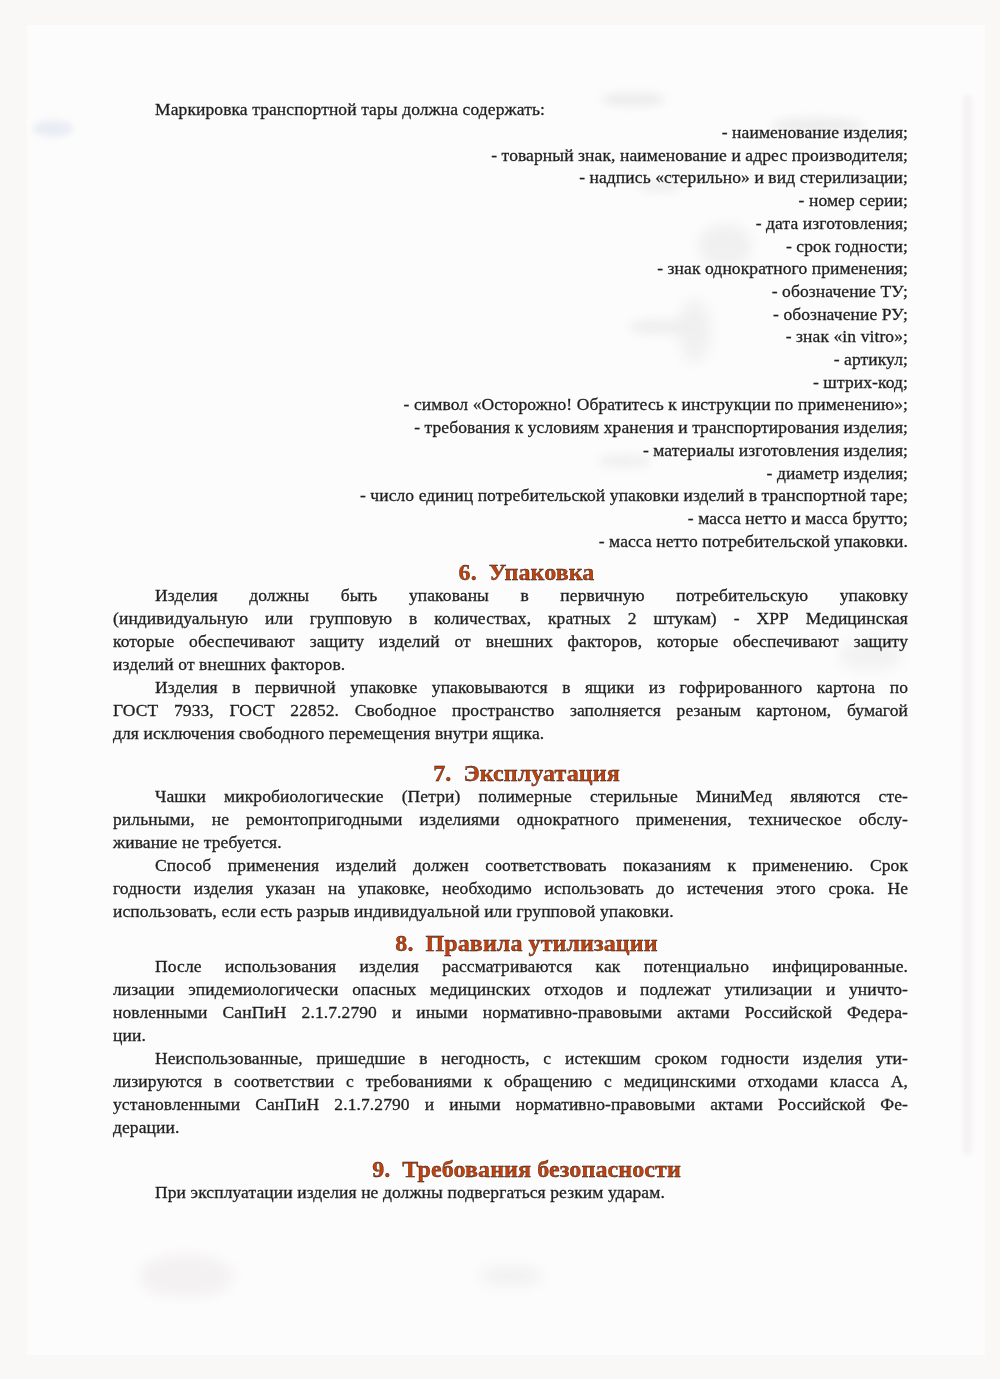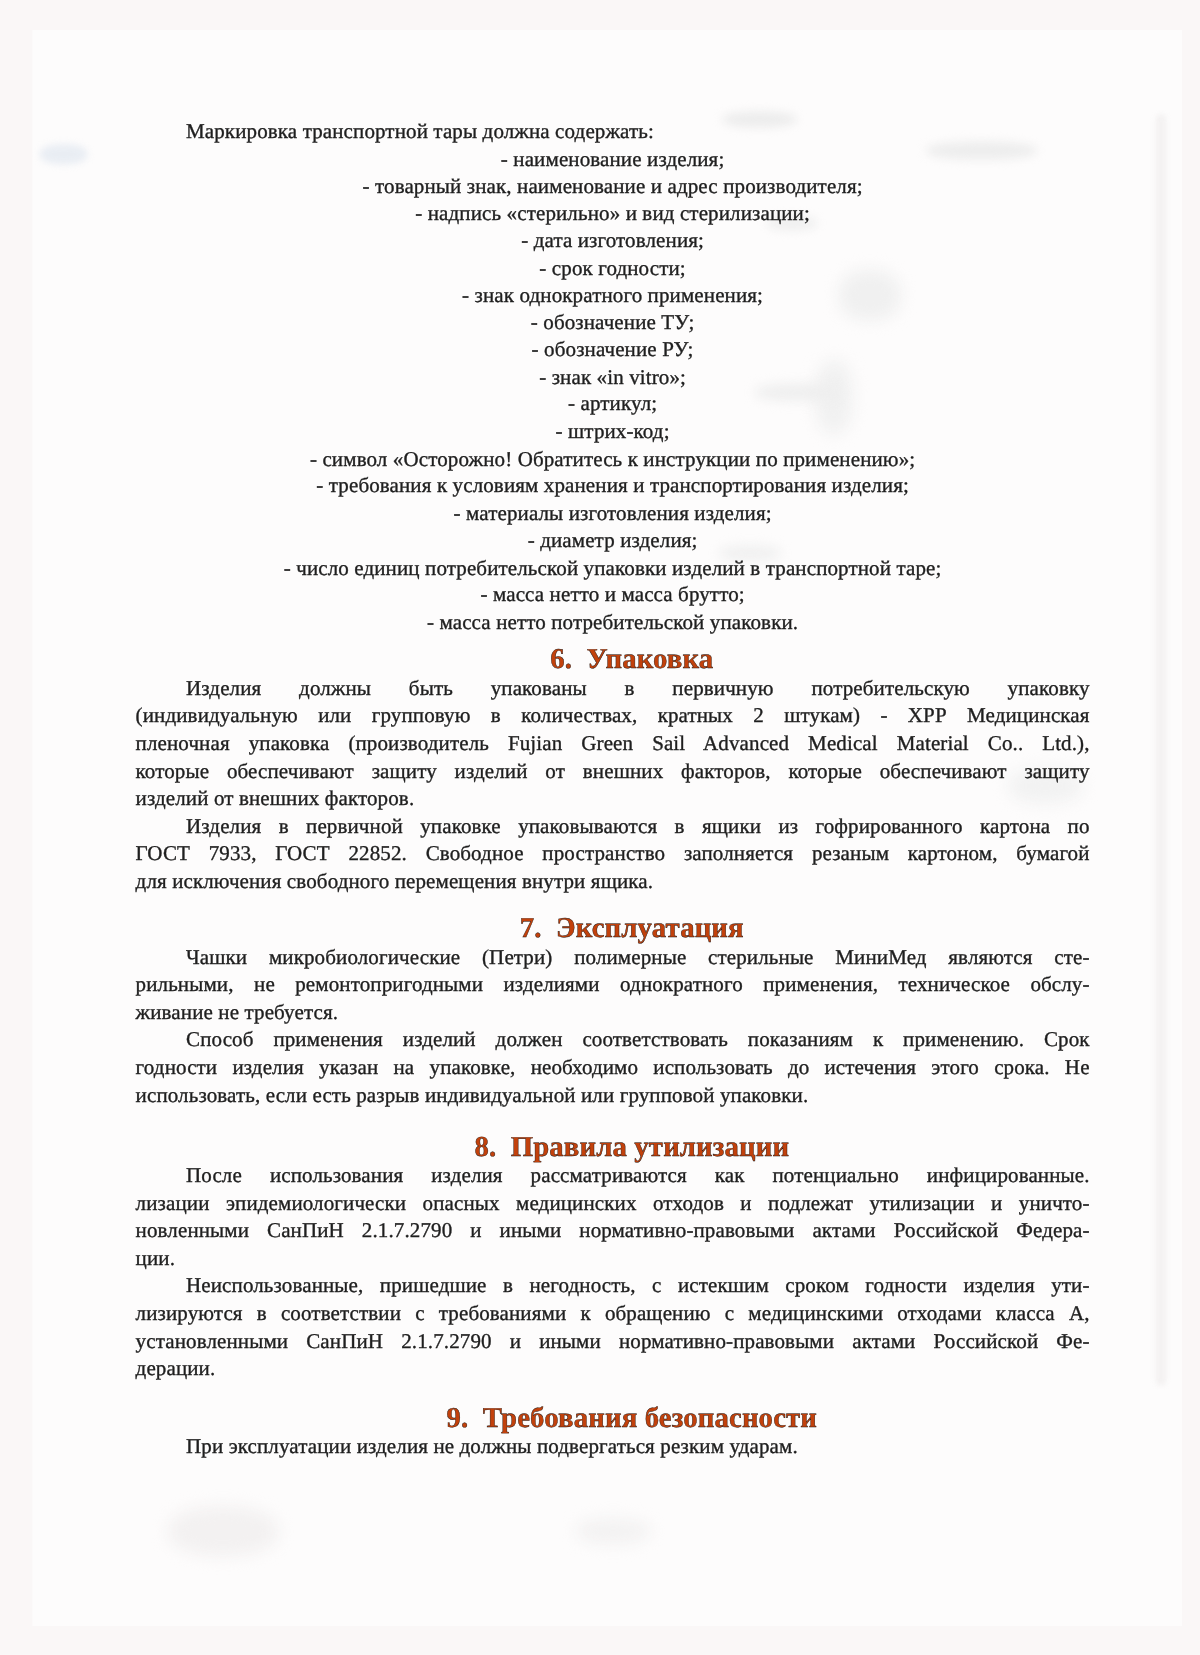--- a/index.html
+++ b/index.html
@@ -35,21 +35,21 @@
     -webkit-text-stroke: 0.3px #1f1f1f;
     letter-spacing: 0.1px;
   }
   .intro {
     line-height: 23px;
     text-indent: 42px;
     white-space: nowrap;
   }
   .list .line {
     line-height: 22.7px;
-    text-align: center;
+    text-align: right;
     white-space: nowrap;
   }
   .sec-heading {
     font-size: 24px;
     font-weight: bold;
     margin: 0;
     line-height: 23px;
     text-align: center;
     position: relative;
     left: 16px;
@@ -92,20 +92,21 @@
     <div class="artifact" style="left:813px;top:615px;width:62px;height:30px;background:#f2f2f2;filter:blur(6px);"></div>
 
     <div class="content">
 
       <div class="intro">Маркировка транспортной тары должна содержать:</div>
 
       <div class="list">
           <div class="line first">- наименование изделия;</div>
           <div class="line">- товарный знак, наименование и адрес производителя;</div>
           <div class="line">- надпись «стерильно» и вид стерилизации;</div>
+          <div class="line">- номер серии;</div>
           <div class="line">- дата изготовления;</div>
           <div class="line">- срок годности;</div>
           <div class="line">- знак однократного применения;</div>
           <div class="line">- обозначение ТУ;</div>
           <div class="line">- обозначение РУ;</div>
           <div class="line">- знак «in vitro»;</div>
           <div class="line">- артикул;</div>
           <div class="line">- штрих-код;</div>
           <div class="line">- символ «Осторожно! Обратитесь к инструкции по применению»;</div>
           <div class="line">- требования к условиям хранения и транспортирования изделия;</div>
@@ -116,21 +117,20 @@
           <div class="line last">- масса нетто потребительской упаковки.</div>
         </div>
 
       <section>
         <h2 class="sec-heading" style="margin-top:9px">
           <span class="num">6.</span><span class="title">Упаковка</span>
         </h2>
         <div class="paragraph">
             <div class="line first">Изделия должны быть упакованы в первичную потребительскую упаковку</div>
             <div class="line">(индивидуальную или групповую в количествах, кратных 2 штукам) - ХРР Медицинская</div>
-            <div class="line">пленочная упаковка (производитель Fujian Green Sail Advanced Medical Material Co.. Ltd.),</div>
             <div class="line">которые обеспечивают защиту изделий от внешних факторов, которые обеспечивают защиту</div>
             <div class="line last">изделий от внешних факторов.</div>
           </div>
         <div class="paragraph">
             <div class="line first">Изделия в первичной упаковке упаковываются в ящики из гофрированного картона по</div>
             <div class="line">ГОСТ 7933, ГОСТ 22852. Свободное пространство заполняется резаным картоном, бумагой</div>
             <div class="line last">для исключения свободного перемещения внутри ящика.</div>
           </div>
       </section>
 
@@ -144,21 +144,21 @@
             <div class="line last">живание не требуется.</div>
           </div>
         <div class="paragraph">
             <div class="line first">Способ применения изделий должен соответствовать показаниям к применению. Срок</div>
             <div class="line">годности изделия указан на упаковке, необходимо использовать до истечения этого срока. Не</div>
             <div class="line last">использовать, если есть разрыв индивидуальной или групповой упаковки.</div>
           </div>
       </section>
 
       <section>
-        <h2 class="sec-heading" style="margin-top:21px">
+        <h2 class="sec-heading" style="margin-top:9px">
           <span class="num">8.</span><span class="title">Правила утилизации</span>
         </h2>
         <div class="paragraph">
             <div class="line first">После использования изделия рассматриваются как потенциально инфицированные.</div>
             <div class="line">лизации эпидемиологически опасных медицинских отходов и подлежат утилизации и уничто-</div>
             <div class="line">новленными СанПиН 2.1.7.2790 и иными нормативно-правовыми актами Российской Федера-</div>
             <div class="line last">ции.</div>
           </div>
         <div class="paragraph">
             <div class="line first">Неиспользованные, пришедшие в негодность, с истекшим сроком годности изделия ути-</div>

